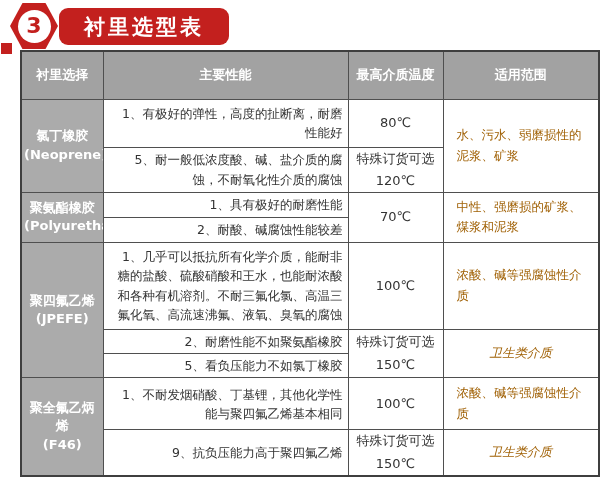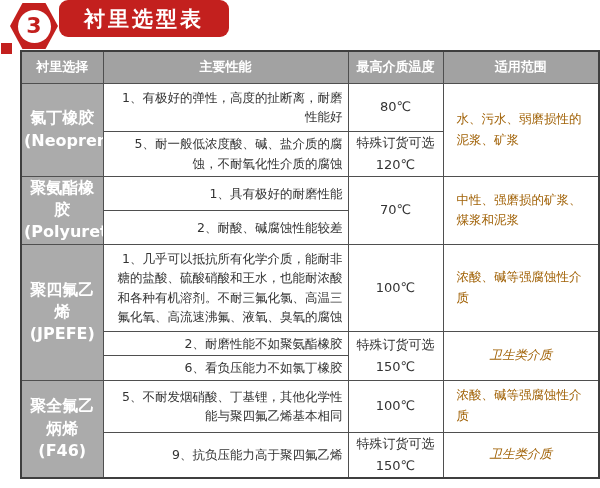--- a/index.html
+++ b/index.html
@@ -14,38 +14,38 @@
     position:absolute; left:10px; top:3px; width:48px; height:46px; background:#c3201e;
     clip-path:polygon(26% 0, 74% 0, 100% 50%, 74% 100%, 26% 100%, 0 50%);
     display:flex; align-items:center; justify-content:center; z-index:2;
   }
   .hex-inner {
     width:33px; height:33px; background:#ffffff; border-radius:50%;
     display:flex; align-items:center; justify-content:center;
     color:#c3201e; font-weight:bold; font-size:22px; line-height:1;
   }
   .banner {
-    position:absolute; left:59px; top:0; width:170px; height:37px;
+    position:absolute; left:59px; top:8px; width:170px; height:37px;
     background:#c3201e; border-radius:9px;
     display:flex; align-items:center; justify-content:center;
     color:#ffffff; font-weight:bold; font-size:21px; letter-spacing:3px; z-index:1;
   }
   
   table.lining {
     position:absolute; left:20px; top:50px; width:578px;
     border-collapse:collapse; table-layout:fixed;
     border:2px solid #3f3f3f;
   }
   table.lining th, table.lining td { border:1px solid #4f4f4f; overflow:hidden; }
   thead th {
     background:#a2a2a2; color:#ffffff; font-size:13px; font-weight:bold;
     text-align:center; vertical-align:middle;
   }
   td.mat {
-    background:#ababab; color:#ffffff; font-weight:bold; font-size:16px;
+    background:#ababab; color:#ffffff; font-weight:bold; font-size:13px;
     text-align:center; vertical-align:middle; line-height:1.4; padding:0 2px;
   }
   td.perf {
     font-size:12.5px; color:#333333; vertical-align:middle;
     padding:2px 5px 2px 9px; line-height:1.55; text-align:right;
   }
   td.temp {
     font-size:13px; color:#333333; text-align:center; vertical-align:middle;
     white-space:pre-line; line-height:1.7; padding:0 2px;
   }
@@ -69,21 +69,21 @@
   </div>
 
   <table class="lining">
     <colgroup>
       <col style="width:82px">
         <col style="width:245px">
         <col style="width:95px">
         <col style="width:156px">
     </colgroup>
     <thead>
-      <tr style="height:32px">
+      <tr style="height:48px">
         <th>衬里选择</th>
         <th>主要性能</th>
         <th>最高介质温度</th>
         <th>适用范围</th>
       </tr>
     </thead>
     <tbody>
 
       <tr style="height:48px">
         <td class="mat" rowspan="2">
@@ -122,29 +122,29 @@
         <td class="temp">100℃</td>
         <td class="range">浓酸、碱等强腐蚀性介质</td>
       </tr>
       <tr style="height:24px">
         <td class="perf">2、耐磨性能不如聚氨酯橡胶</td>
         <td class="temp" rowspan="2">特殊订货可选
 150℃</td>
         <td class="range center" rowspan="2">卫生类介质</td>
       </tr>
       <tr style="height:24px">
-        <td class="perf">6、看负压能力不如氯丁橡胶</td>
+        <td class="perf">5、看负压能力不如氯丁橡胶</td>
       </tr>
 
       <tr style="height:52px">
         <td class="mat" rowspan="2">
           <div>聚全氟乙炳烯</div>
           <div>(F46)</div>
         </td>
-        <td class="perf">5、不耐发烟硝酸、丁基锂，其他化学性能与聚四氟乙烯基本相同</td>
+        <td class="perf">1、不耐发烟硝酸、丁基锂，其他化学性能与聚四氟乙烯基本相同</td>
         <td class="temp">100℃</td>
         <td class="range">浓酸、碱等强腐蚀性介质</td>
       </tr>
       <tr style="height:43px">
         <td class="perf">9、抗负压能力高于聚四氟乙烯</td>
         <td class="temp">特殊订货可选
 150℃</td>
         <td class="range center">卫生类介质</td>
       </tr>
     </tbody>

